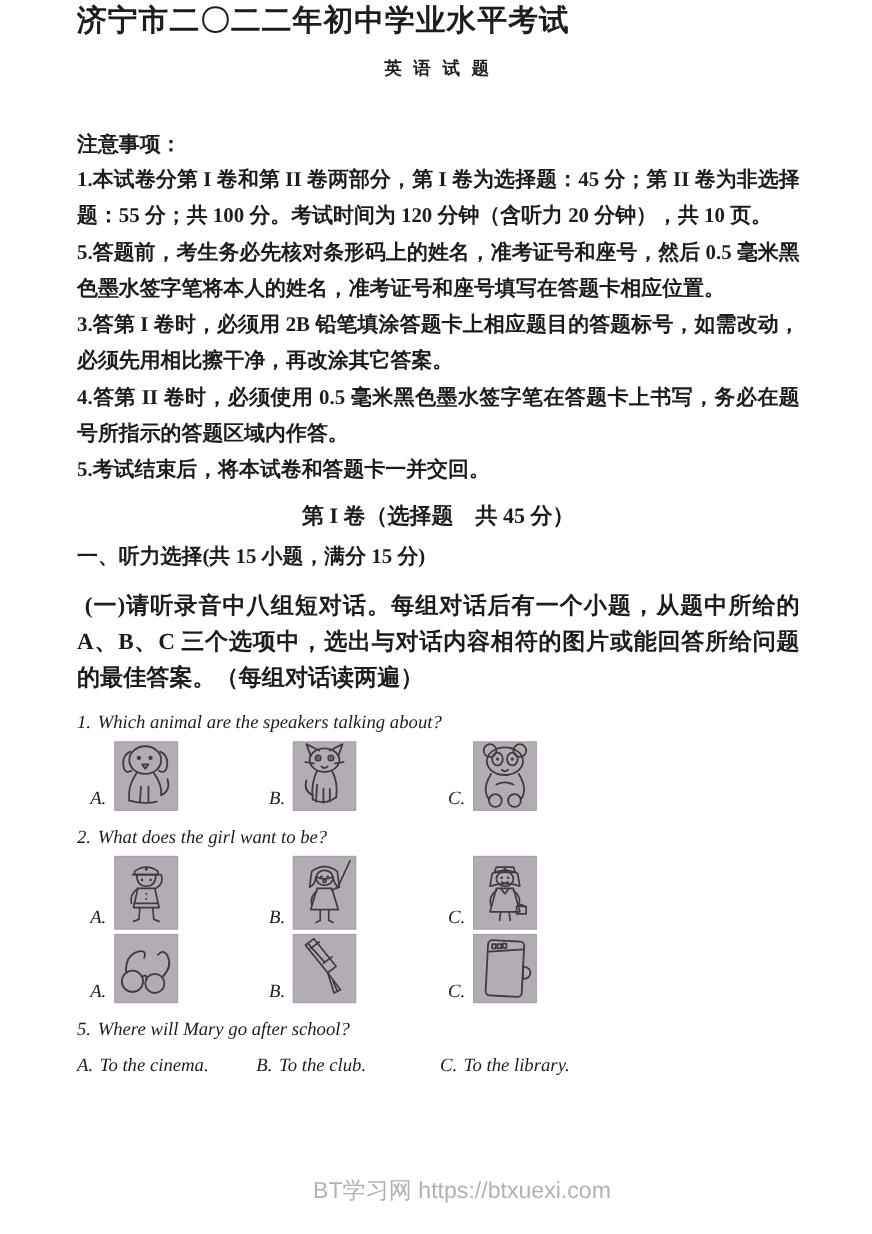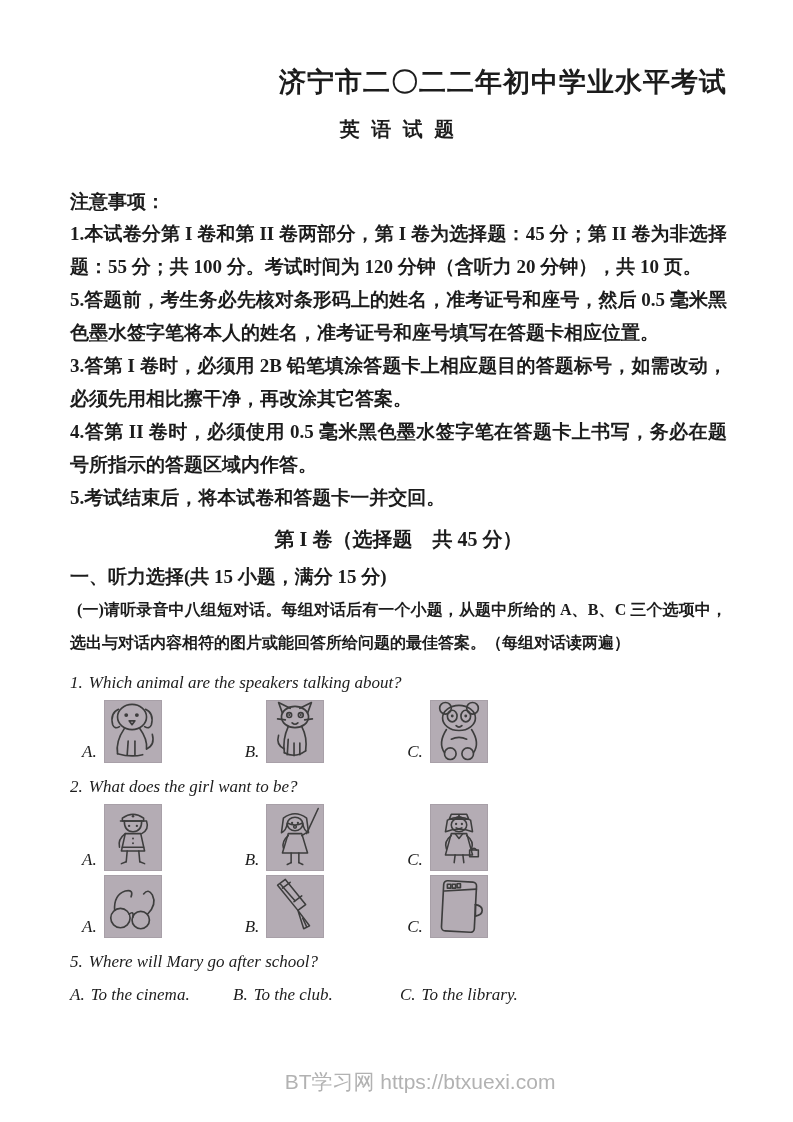--- a/index.html
+++ b/index.html
@@ -2,31 +2,31 @@
 <html><head>
 <meta charset="utf-8">
 <style>
   * { margin: 0; padding: 0; box-sizing: border-box; }
   html, body { background: #ffffff; }
   body { width: 793px; height: 1122px; overflow: hidden; position: relative;
          font-family: "Liberation Serif", serif; color: #1c1c1c; }
   .page { position: relative; width: 793px; height: 1122px; background: #fff;
           padding: 0 66px 0 70px; }
 
-  .title1 { padding-top: 64px; text-align: right; font-size: 27px; font-weight: 700;
+  .title1 { text-align: left; font-size: 27px; font-weight: 700;
             font-family: "Liberation Sans", sans-serif; letter-spacing: 1px; }
-  .title2 { margin-top: 16px; text-align: center; font-size: 20px; font-weight: 700;
+  .title2 { margin-top: 16px; text-align: center; font-size: 16px; font-weight: 700;
             font-family: "Liberation Sans", sans-serif; letter-spacing: 3px; }
 
   .notice-heading { margin-top: 44px; font-size: 19px; font-weight: 700; line-height: 30px; }
   .notice p { font-size: 19px; font-weight: 700; line-height: 33px; text-align: justify; }
 
   .sec-header { margin-top: 8px; text-align: center; font-size: 20px; font-weight: 700; line-height: 34px; }
   .part-title { margin-top: 5px; font-size: 19px; font-weight: 700; line-height: 32px; }
-  .part-desc  { font-size: 16px; font-weight: 700; line-height: 33px; text-align: justify; text-indent: 7px; }
+  .part-desc  { font-size: 21px; font-weight: 700; line-height: 33px; text-align: justify; text-indent: 7px; margin-top: 11px; }
 
   .q { margin-top: 0; font-style: italic; }
   .q-text { margin-top: 11px; font-size: 17px; line-height: 26px; }
   .q-text .num { margin-right: 6px; }
 
   .img-row { display: flex; align-items: flex-end; margin-top: 4px; padding-left: 12px; }
   .img-opt { display: flex; align-items: flex-end; }
   .img-opt + .img-opt { margin-left: 83px; }
   .opt-label { font-size: 17px; margin-right: 7px; line-height: 22px; }
   .opt-img { width: 58px; height: 63px; background: #b4acb4; box-shadow: 0 0 0 1px #a8a0a8 inset; }

